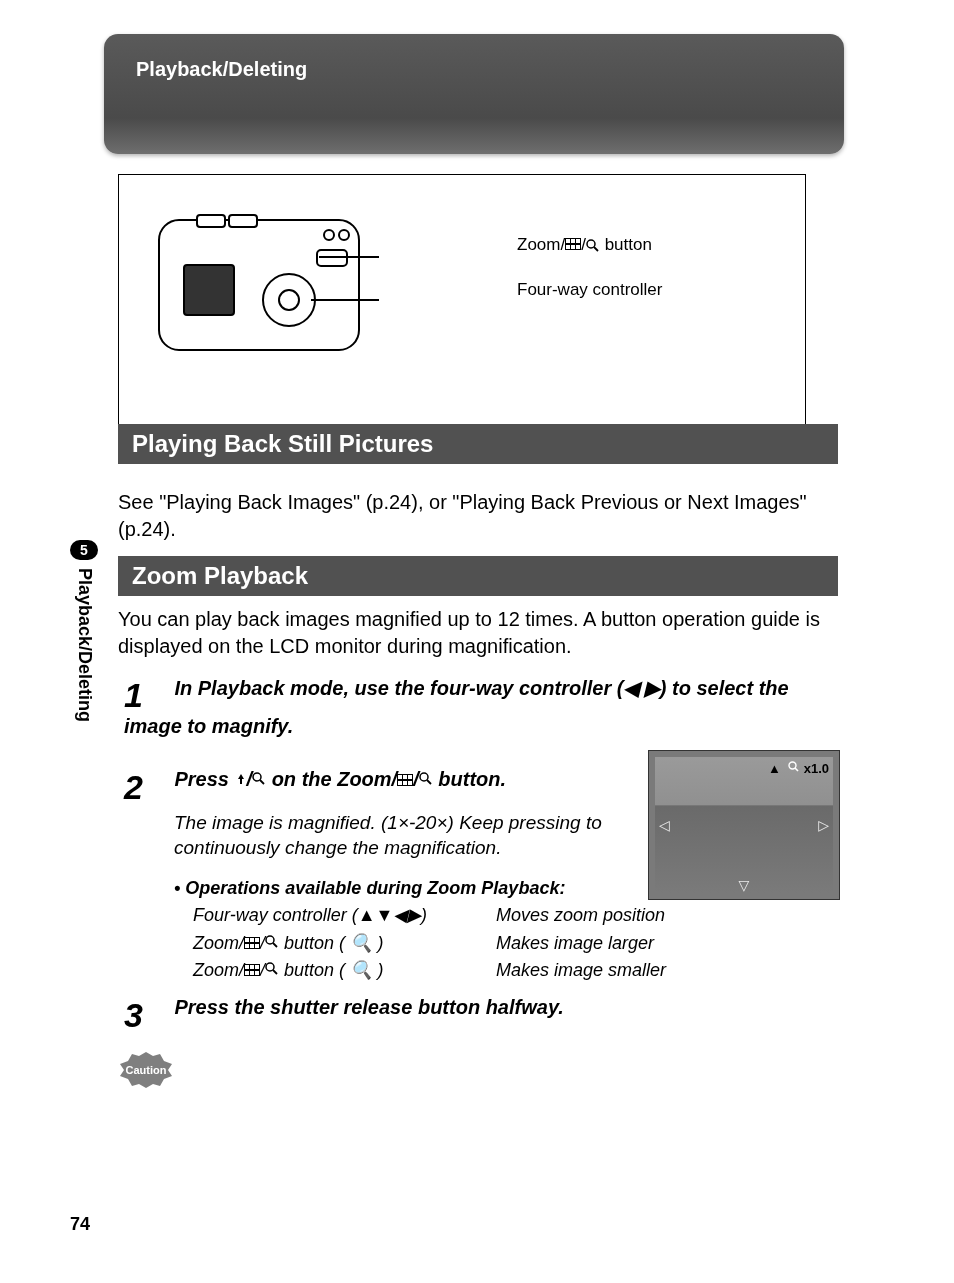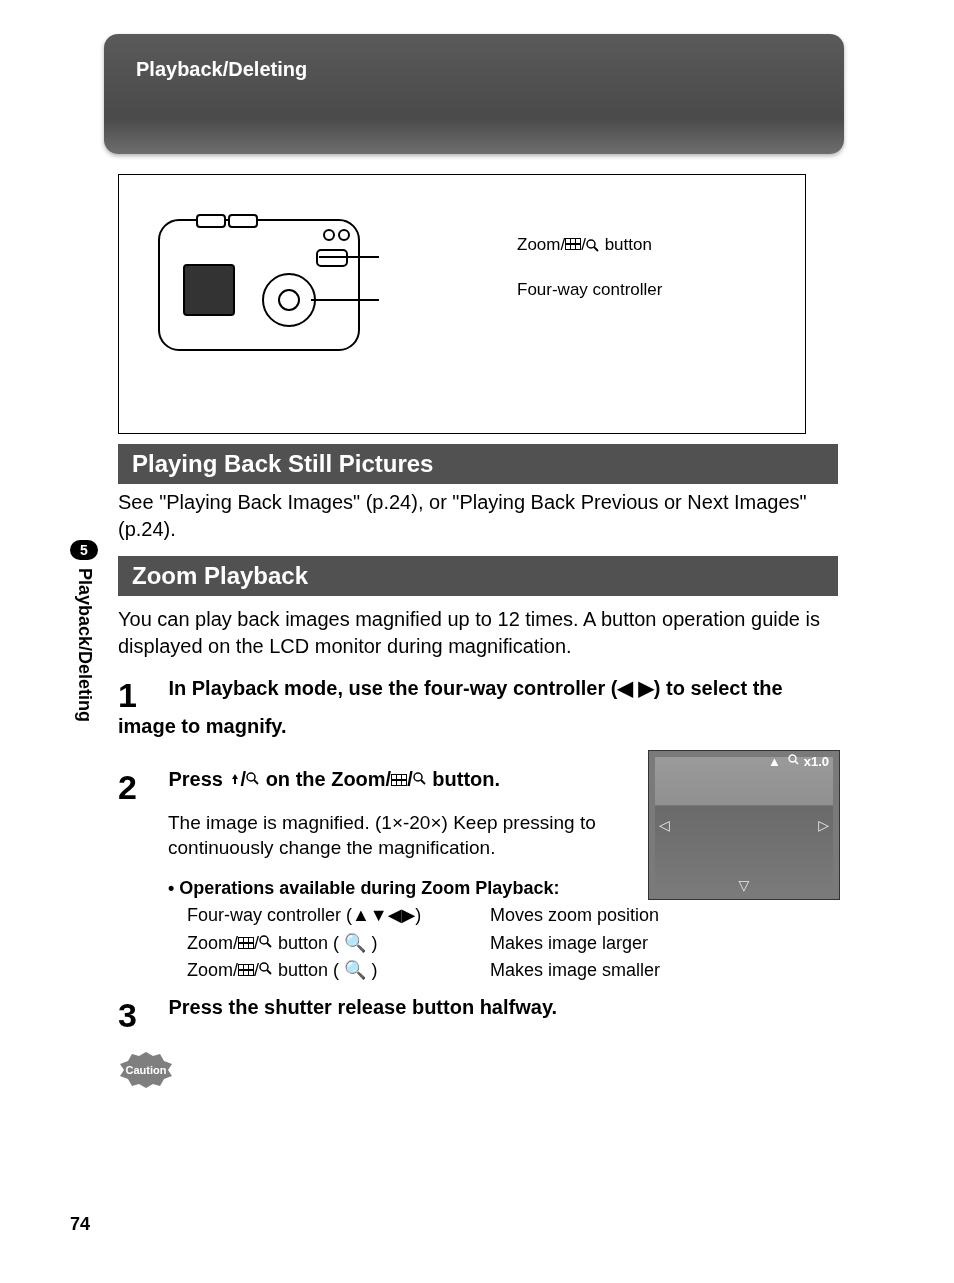--- a/index.html
+++ b/index.html
@@ -98,22 +98,23 @@
 }
 .body-p {
   position: absolute;
   left: 118px;
   width: 720px;
   font-size: 20px;
   line-height: 1.35;
 }
 .steps {
   position: absolute;
-  left: 118px;
+  left: 124px;
   width: 720px;
+  font-style: italic;
 }
 .step-num {
   font-size: 34px;
   font-weight: bold;
   display: inline-block;
   width: 46px;
   vertical-align: top;
 }
 .step-head {
   font-size: 20px;
@@ -147,23 +148,23 @@
   background: #7a7a7a;
   border: 1px solid #333;
 }
 .lcd .inner {
   position: absolute;
   inset: 6px;
   background: linear-gradient(180deg, #9a9a9a 0%, #909090 35%, #6a6a6a 36%, #7a7a7a 100%);
 }
 .lcd .zoom-lbl {
   position: absolute;
-  top: 3px;
+  top: 10px;
   right: 10px;
-  color: #ffffff;
+  color: #000000;
   font-size: 13px;
   font-weight: bold;
 }
 .lcd .arr { position: absolute; color: rgba(255,255,255,0.85); font-size: 14px;}
 .caution {
   position: absolute;
   left: 118px;
   top: 1050px;
   width: 720px;
   display: flex;
@@ -230,21 +231,21 @@
             <rect x="6" y="7" width="4" height="4" fill="#fff"></rect>
             <rect x="11" y="7" width="4" height="4" fill="#fff"></rect>
           </svg></span>/<span><svg width="14" height="14">
             <circle cx="5" cy="5" r="4" fill="none" stroke="#000" stroke-width="1.5"></circle>
             <line x1="8" y1="8" x2="12" y2="12" stroke="#000" stroke-width="1.8"></line>
           </svg></span><span> button</span>
     </div>
     <div class="callout" style="left:398px; top:105px;">Four-way controller</div>
   </div>
 
-  <div class="section-bar" style="top:444px;">Playing Back Still Pictures</div>
+  <div class="section-bar" style="top:424px;">Playing Back Still Pictures</div>
   <div class="body-p" style="top:489px;">See "Playing Back Images" (p.24), or "Playing Back Previous or Next Images" (p.24).</div>
 
   <div class="section-bar" style="top:556px;">Zoom Playback</div>
   <div class="body-p" style="top:606px;">You can play back images magnified up to 12 times. A button operation guide is displayed on the LCD monitor during magnification.</div>
 
   <div class="steps" style="top:676px;">
     <div>
       <span class="step-num">1</span>
       <span class="step-head">In Playback mode, use the four-way controller (◀ ▶) to select the image to magnify.</span>
     </div>

